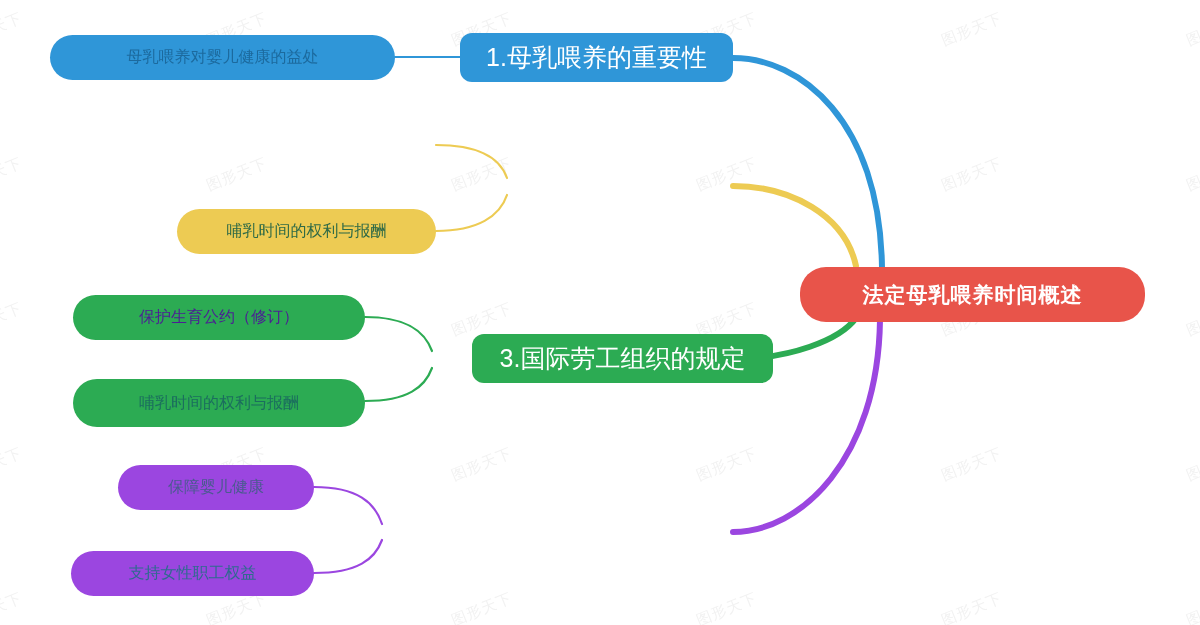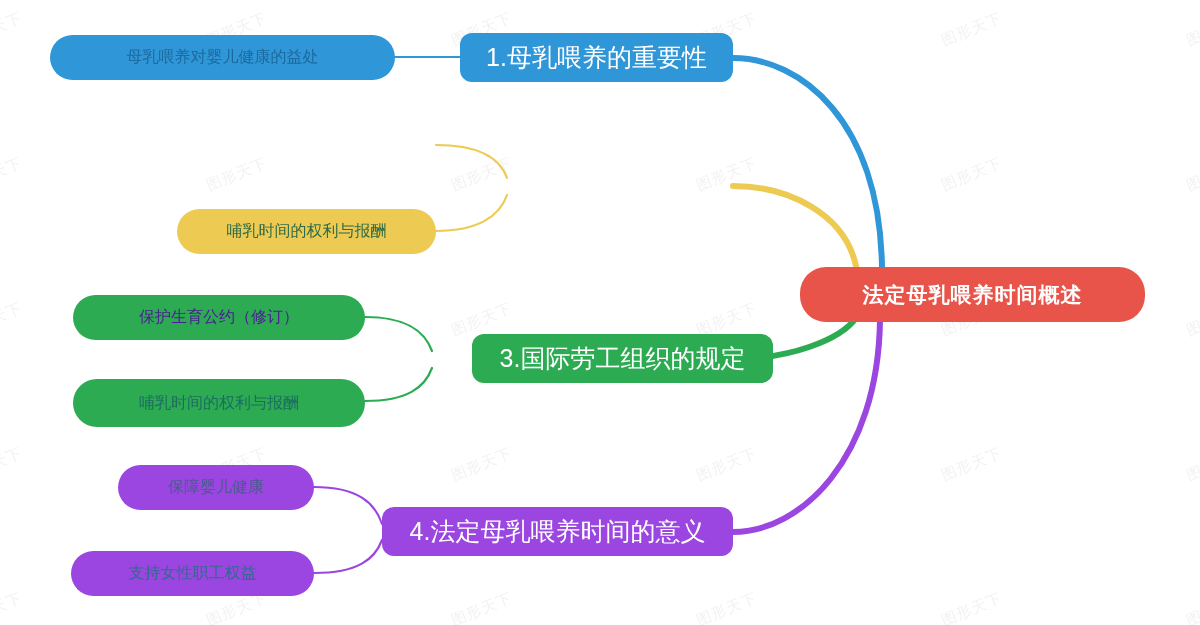--- a/index.html
+++ b/index.html
@@ -143,23 +143,20 @@
   <div class="node node-branch" style="left:432px; top:334px; width:301px; height:49px; background:#2cab53;margin-left:40px;">
     <span>3.国际劳工组织的规定</span>
   </div>
   <div class="node node-leaf" style="left:73px; top:295px; width:292px; height:45px; background:#2cab53; color:#4c1d95;">
     <span>保护生育公约（修订）</span>
   </div>
   <div class="node node-leaf" style="left:73px; top:379px; width:292px; height:48px; background:#2cab53; color:#1b6e5e;">
     <span>哺乳时间的权利与报酬</span>
   </div>
 
-  <div class="node node-branch" style="left:382px; top:507px; width:351px; height:49px; background:#9b46e0;">
-    <span>4.法定母乳喂养时间的意义</span>
-  </div>
   <div class="node node-leaf" style="left:118px; top:465px; width:196px; height:45px; background:#9b46e0; color:#4a5a8f;">
     <span>保障婴儿健康</span>
   </div>
   <div class="node node-leaf" style="left:71px; top:551px; width:243px; height:45px; background:#9b46e0; color:#2f6a8f;">
     <span>支持女性职工权益</span>
   </div>
 
 </div>
 
 </body></html>

